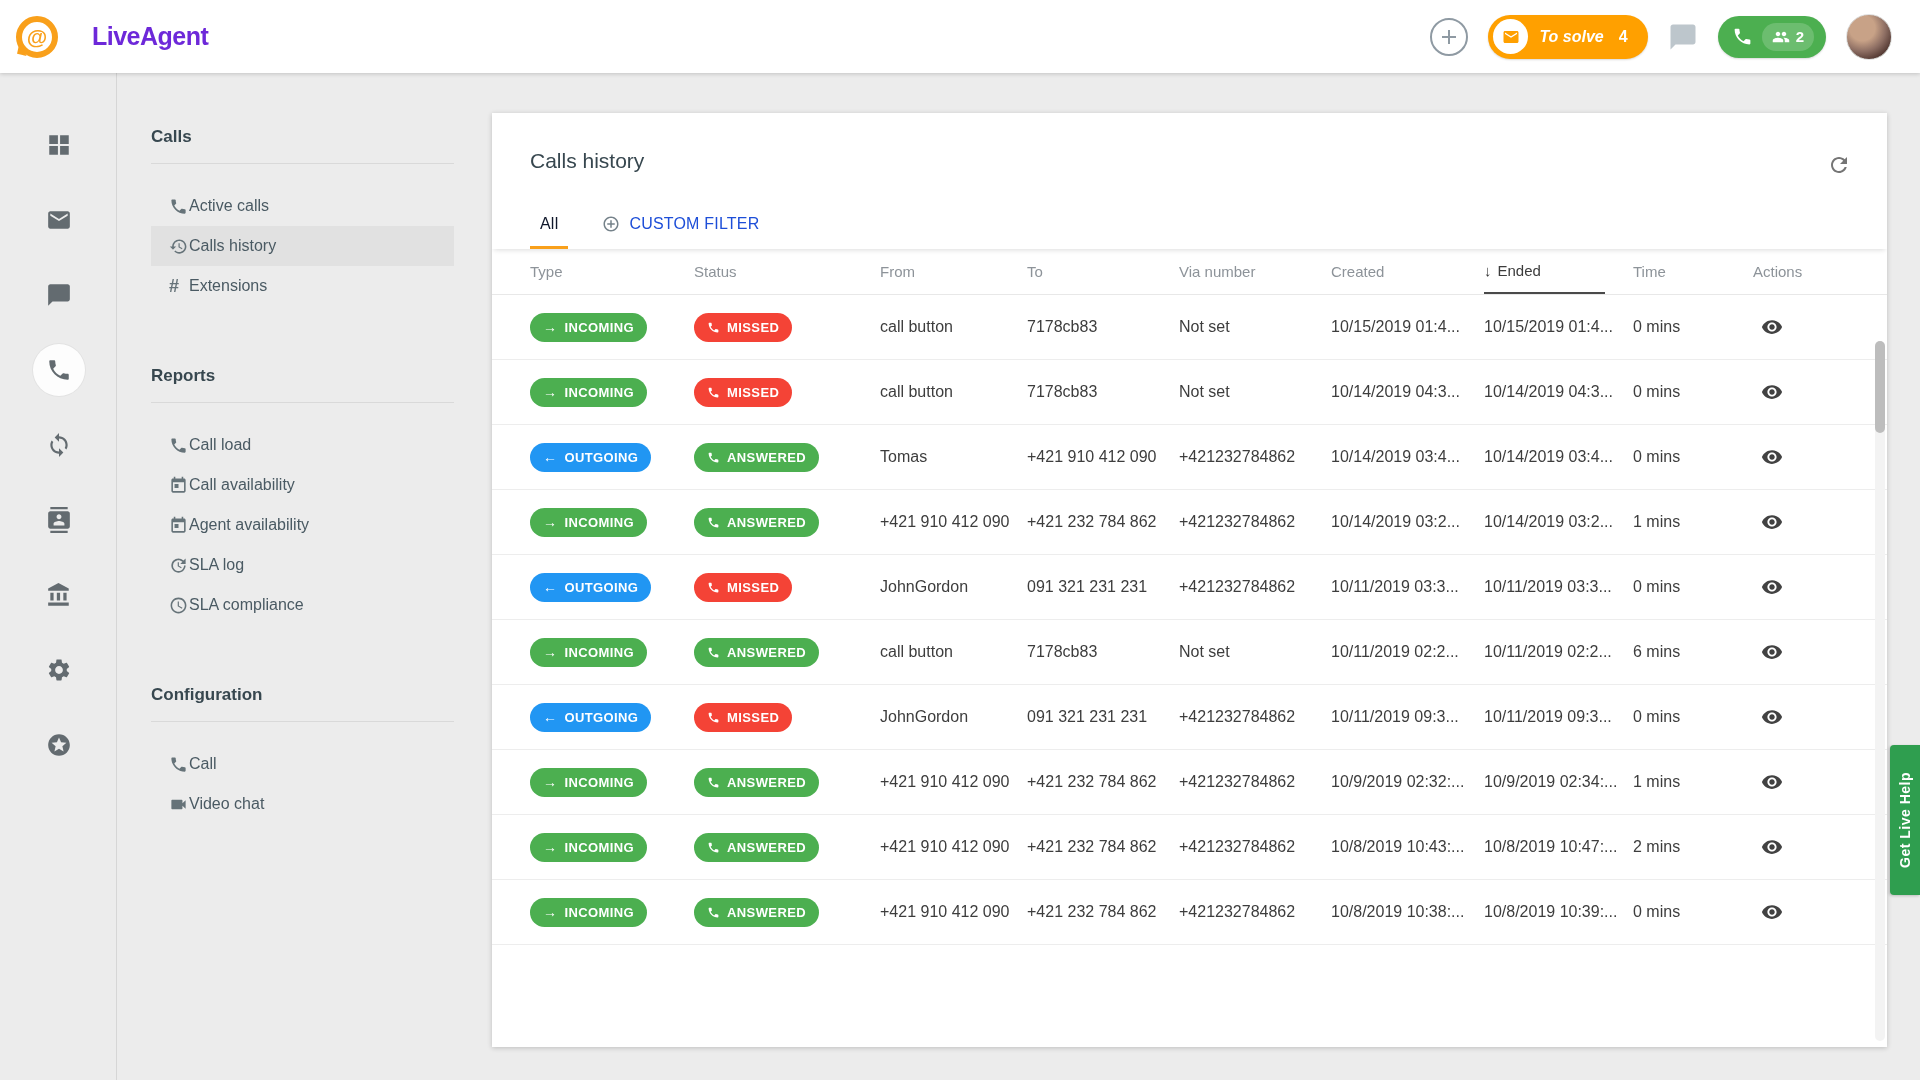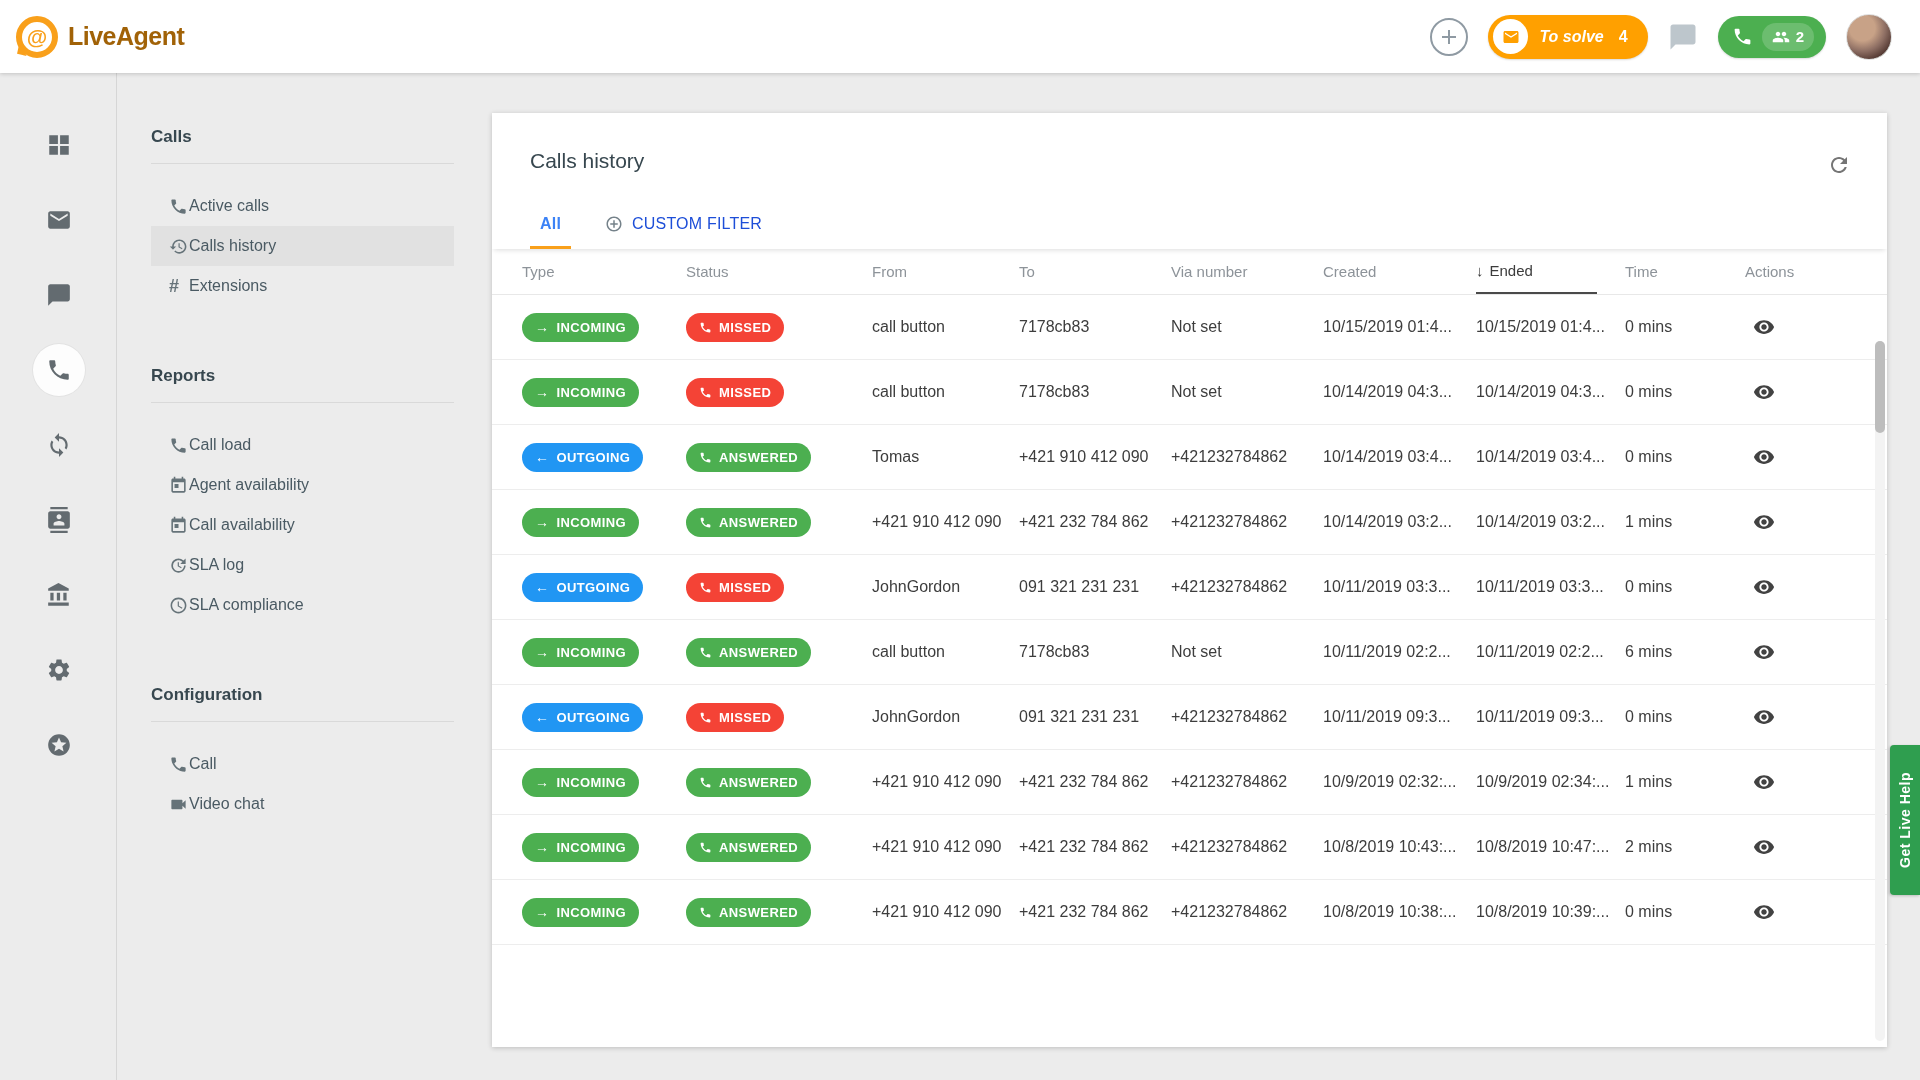--- a/index.html
+++ b/index.html
@@ -10,21 +10,21 @@
   .topbar { position:fixed; top:0; left:0; width:1920px; height:73px; background:#fff;
             box-shadow:0 1px 4px rgba(0,0,0,0.18); display:flex; align-items:center;
             justify-content:space-between; padding:0 28px 0 16px; z-index:20; }
   .brand { display:flex; align-items:center; gap:10px; cursor:pointer; }
   .logo-mark { width:42px; height:42px; border-radius:50%; border:6px solid var(--accent);
                background:#fff; display:flex; align-items:center; justify-content:center;
                position:relative; }
   .logo-mark .at { color:var(--accent); font-size:21px; font-weight:800; line-height:1; }
   .logo-mark::after { content:""; position:absolute; left:-4px; bottom:-3px; width:0; height:0;
                border-left:10px solid var(--accent); border-top:10px solid transparent; transform:rotate(12deg); }
-  .brand-text { font-size:25px; font-weight:700; color:#a16207; letter-spacing:-0.5px; }
+  .brand-text { font-size:25px; font-weight:700; color:#6d28d9; letter-spacing:-0.5px;margin-left:24px; }
   .topbar-right { display:flex; align-items:center; gap:20px; }
   .add-btn { width:38px; height:38px; border-radius:50%; border:2px solid #8f9aa3; color:#8f9aa3;
              display:flex; align-items:center; justify-content:center; cursor:pointer; background:#fff; }
   .tosolve-pill { height:44px; border-radius:22px; background:var(--tosolve); display:flex;
                   align-items:center; gap:11px; padding:0 20px 0 5px; cursor:pointer;
                   box-shadow:0 1px 2px rgba(0,0,0,0.15); }
   .tosolve-circle { width:35px; height:35px; border-radius:50%; background:#fff; color:var(--tosolve);
                     display:flex; align-items:center; justify-content:center; }
   .tosolve-label { color:#fff; font-size:16px; font-weight:700;font-style:italic; }
   .tosolve-count { color:#fff; font-size:16px; font-weight:700; margin-left:4px; }
@@ -62,37 +62,37 @@
   .content { flex:1; position:relative; }
   .card { position:absolute; left:35px; top:40px; width:1395px; height:934px; background:#fff;
           box-shadow:0 1px 5px rgba(0,0,0,0.2); overflow:hidden; }
   .card-head { position:relative; padding:36px 44px 0 38px; box-shadow:0 3px 5px -2px rgba(0,0,0,0.14); }
   .card-title { font-size:21px; font-weight:500; color:#37474f; }
   .refresh-btn { position:absolute; top:40px; right:36px; color:#757575; background:none;
                  border:none; cursor:pointer; }
   .tabs { display:flex; align-items:stretch; gap:24px; margin-top:26px; }
   .tab { padding:16px 10px 13px; font-size:16px; color:#1d4ed8; display:flex; align-items:center;
          gap:9px; cursor:pointer; border-bottom:3px solid transparent; letter-spacing:0.2px; }
-  .tab.active { color:#3b82f6; border-bottom-color:var(--accent); font-weight:700; }
+  .tab.active { color:#0f172a; border-bottom-color:var(--accent); font-weight:400; }
   .tab .t-icon { display:flex; color:#75828a; }
 
   .toolbar { display:flex; align-items:center; justify-content:space-between;
              padding:22px 62px 22px 38px; }
   .search-group { display:flex; }
   .search-input { width:296px; height:42px; border:1px solid #d6d6d6; border-right:none;
                   border-radius:2px 0 0 2px; padding:0 14px; font-size:15px; color:#424242;
                   outline:none; font-family:"Liberation Sans",sans-serif; }
   .search-input::placeholder { color:#9e9e9e; }
   .search-btn { width:44px; height:42px; border:1px solid #d6d6d6; border-radius:0 2px 2px 0;
                 background:#fdfdfd; color:#757575; display:flex; align-items:center;
                 justify-content:center; cursor:pointer; }
   .displaying { font-size:15px; color:#5f6b73; }
 
   .gridrow { display:grid; grid-template-columns:164px 186px 147px 152px 152px 153px 149px 120px 1fr;
-             padding-left:30px; align-items:center; }
+             padding-left:38px; align-items:center; }
   .thead { height:46px; color:#8d9399; font-size:15px; border-bottom:1px solid #e8e8e8; }
   .th { height:100%; display:flex; align-items:center; gap:6px; cursor:pointer; }
   .th.sorted { color:#3c3c3c; border-bottom:2px solid #4a4a4a; margin-right:28px; }
   .sort-arrow { font-size:15px; color:#3c3c3c; }
   .tr { height:65px; border-bottom:1px solid #ededed; font-size:16px; color:#3d3d3d; background:#fff; }
   .cell { overflow:hidden; text-overflow:ellipsis; white-space:nowrap; padding-right:10px; }
 
   .badge { display:inline-flex; align-items:center; gap:7px; height:29px; padding:0 13px;
            border-radius:15px; color:#fff; font-size:13px; font-weight:700; letter-spacing:0.4px;
            width:max-content; }
@@ -260,29 +260,29 @@
               </svg>
             </span>
             <span>Call load</span>
           </div>
           <div class="side-item">
             <span class="s-icon">
               <svg width="19" height="19" viewBox="0 0 24 24" fill="currentColor">
                 <path d="M19 3h-1V1h-2v2H8V1H6v2H5c-1.11 0-1.99.9-1.99 2L3 19c0 1.1.89 2 2 2h14c1.1 0 2-.9 2-2V5c0-1.1-.9-2-2-2zm0 16H5V8h14v11zM7 10h5v5H7z"></path>
               </svg>
             </span>
+            <span>Call availability</span>
+          </div>
+          <div class="side-item">
+            <span class="s-icon">
+              <svg width="19" height="19" viewBox="0 0 24 24" fill="currentColor">
+                <path d="M19 3h-1V1h-2v2H8V1H6v2H5c-1.11 0-1.99.9-1.99 2L3 19c0 1.1.89 2 2 2h14c1.1 0 2-.9 2-2V5c0-1.1-.9-2-2-2zm0 16H5V8h14v11zM7 10h5v5H7z"></path>
+              </svg>
+            </span>
             <span>Agent availability</span>
-          </div>
-          <div class="side-item">
-            <span class="s-icon">
-              <svg width="19" height="19" viewBox="0 0 24 24" fill="currentColor">
-                <path d="M19 3h-1V1h-2v2H8V1H6v2H5c-1.11 0-1.99.9-1.99 2L3 19c0 1.1.89 2 2 2h14c1.1 0 2-.9 2-2V5c0-1.1-.9-2-2-2zm0 16H5V8h14v11zM7 10h5v5H7z"></path>
-              </svg>
-            </span>
-            <span>Call availability</span>
           </div>
           <div class="side-item">
             <span class="s-icon">
               <svg width="19" height="19" viewBox="0 0 24 24" fill="currentColor">
                 <path d="M21 10.12h-6.78l2.74-2.82c-2.73-2.7-7.15-2.8-9.88-.1-2.73 2.71-2.73 7.08 0 9.79s7.15 2.71 9.88 0C18.32 15.65 19 14.08 19 12.1h2c0 1.98-.88 4.55-2.64 6.29-3.51 3.48-9.21 3.48-12.72 0-3.5-3.47-3.53-9.11-.02-12.58s9.14-3.47 12.65 0L21 3v7.12zM12.5 8v4.25l3.5 2.08-.72 1.21L11 13V8h1.5z"></path>
               </svg>
             </span>
             <span>SLA log</span>
           </div>
           <div class="side-item">

